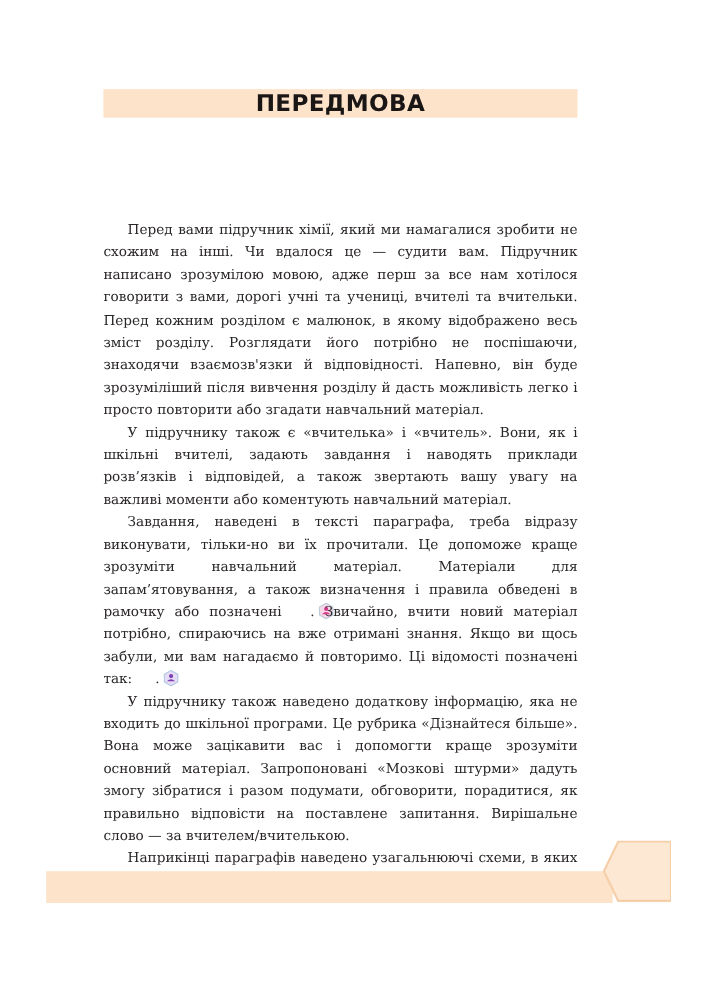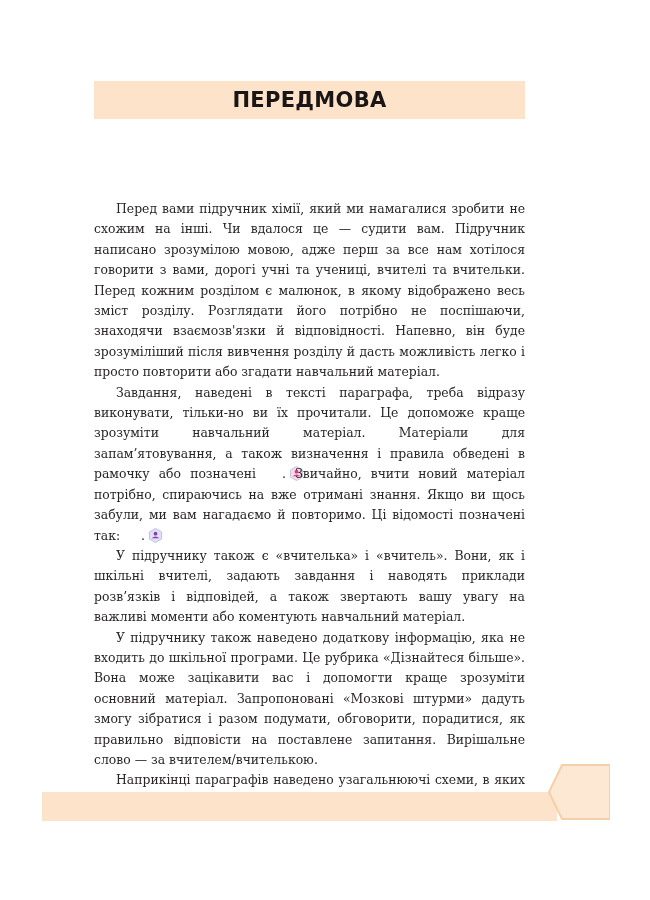--- a/index.html
+++ b/index.html
@@ -11,21 +11,21 @@
       width: 650px;
       height: 900px;
       position: relative;
       overflow: hidden;
     }
     .title-bar {
       position: absolute;
       left: 94px;
       top: 81px;
       width: 431px;
-      height: 38px;
+      height: 26px;
       background: #fde3c9;
       display: flex;
       align-items: center;
       justify-content: center;
     }
     .title-bar h1 {
       margin: 0;
       font-family: "DejaVu Sans", sans-serif;
       font-weight: bold;
       font-size: 21px;
@@ -73,30 +73,30 @@
   </style>
 </head>
 <body>
 
 <div class="title-bar">
   <h1>ПЕРЕДМОВА</h1>
 </div>
 
 <div class="body-text">
   <p>Перед вами підручник хімії, який ми намагалися зробити не схожим на інші. Чи вдалося це — судити вам. Підручник написано зрозумілою мовою, адже перш за все нам хотілося говорити з вами, дорогі учні та учениці, вчителі та вчительки. Перед кожним розділом є малюнок, в якому відображено весь зміст розділу. Розглядати його потрібно не поспішаючи, знаходячи взаємозв'язки й відповідності. Напевно, він буде зрозуміліший після вивчення розділу й дасть можливість легко і просто повторити або згадати навчальний матеріал.</p>
+  <p>У підручнику також є «вчителька» і «вчитель». Вони, як і шкільні вчителі, задають завдання і наводять приклади розв’язків і відповідей, а також звертають вашу увагу на важливі моменти або коментують навчальний матеріал.</p>
   <p><span>Завдання, наведені в тексті параграфа, треба відразу виконувати, тільки-но ви їх прочитали. Це допоможе краще зрозуміти навчальний матеріал. Матеріали для запам’ятовування, а також визначення і правила обведені в рамочку або позначені </span><span class="badge"><svg width="15" height="15" viewBox="0 0 16 16">
           <polygon points="8,0.5 14.5,4.2 14.5,11.8 8,15.5 1.5,11.8 1.5,4.2" fill="#f7d7e8" stroke="#b8c9d8" stroke-width="1"></polygon>
           <circle cx="8" cy="6" r="2" fill="#d63a8a"></circle>
           <path d="M4 11 Q8 7 12 11 Z" fill="#d63a8a"></path>
         </svg></span><span>. Звичайно, вчити новий матеріал потрібно, спираючись на вже отримані знання. Якщо ви щось забули, ми вам нагадаємо й повторимо. Ці відомості позначені так: </span><span class="badge"><svg width="15" height="15" viewBox="0 0 16 16">
           <polygon points="8,0.5 14.5,4.2 14.5,11.8 8,15.5 1.5,11.8 1.5,4.2" fill="#e6dcf5" stroke="#a9c6e0" stroke-width="1"></polygon>
           <circle cx="8" cy="6" r="2" fill="#7b3fb0"></circle>
           <path d="M4 11 Q8 7 12 11 Z" fill="#7b3fb0"></path>
         </svg></span><span>.</span></p>
-  <p>У підручнику також є «вчителька» і «вчитель». Вони, як і шкільні вчителі, задають завдання і наводять приклади розв’язків і відповідей, а також звертають вашу увагу на важливі моменти або коментують навчальний матеріал.</p>
   <p>У підручнику також наведено додаткову інформацію, яка не входить до шкільної програми. Це рубрика «Дізнайтеся більше». Вона може зацікавити вас і допомогти краще зрозуміти основний матеріал. Запропоновані «Мозкові штурми» дадуть змогу зібратися і разом подумати, обговорити, порадитися, як правильно відповісти на поставлене запитання. Вирішальне слово — за вчителем/вчителькою.</p>
   <p>Наприкінці параграфів наведено узагальнюючі схеми, в яких стисло відображено зміст параграфа. Їх також треба розглядати</p>
 </div>
 
 <div class="footer-band"></div>
 <div class="footer-tab">
   <svg width="62" height="56" viewBox="0 0 62 56">
     <polygon points="14,1 62,1 62,55 14,55 1,28" fill="#fde8d4" stroke="#f6cfa9" stroke-width="2"></polygon>
   </svg>
 </div>

